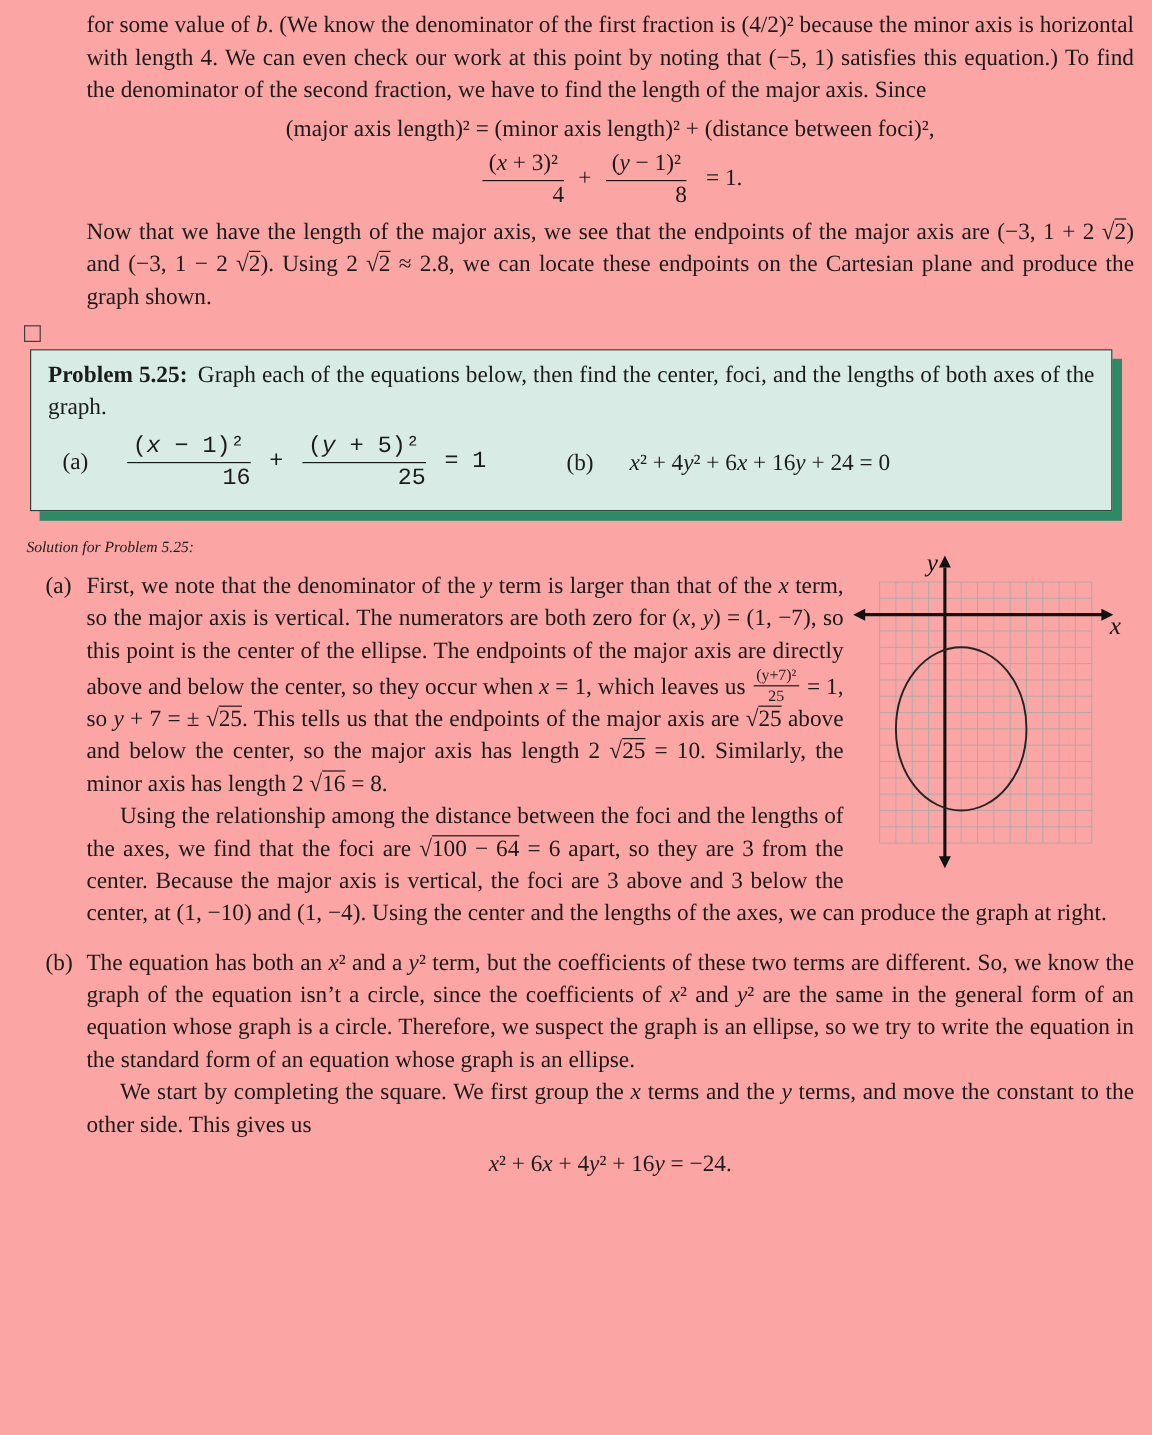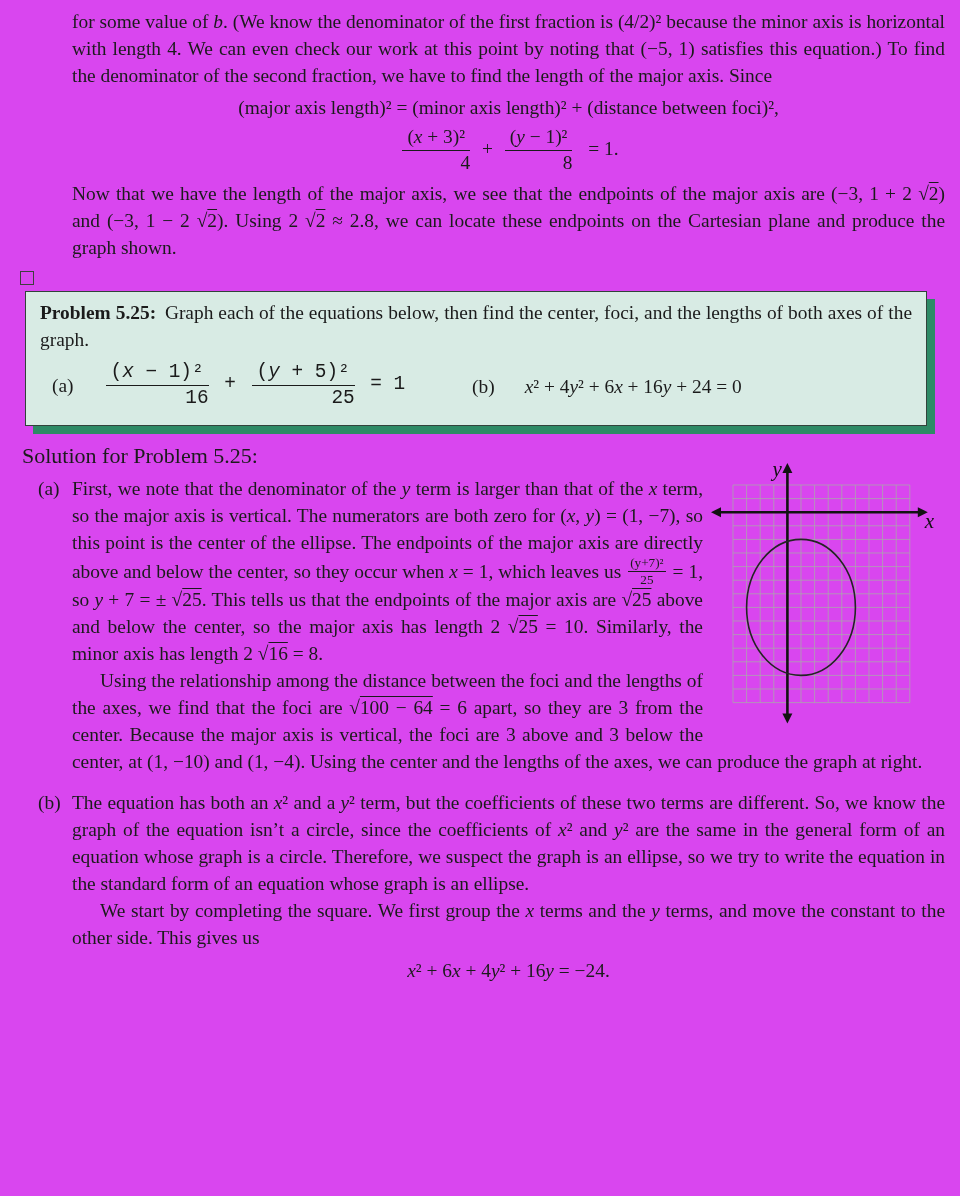--- a/index.html
+++ b/index.html
@@ -1,17 +1,17 @@
 <!DOCTYPE html>
 <html lang="en"><head>
 <meta charset="utf-8">
 <style>
   html,body{margin:0;padding:0;background:#ffffff;}
   .page{
-    position:relative;width:960px;height:1196px;overflow:hidden;background:#d946ef;
+    position:relative;width:960px;height:1196px;overflow:hidden;background:#fca5a5;
     font-family:"Liberation Serif","DejaVu Serif",serif;
     color:#1b1b1b;font-size:19.4px;line-height:27px;
   }
   .content{padding:8px 15px 0 72px;}
   p.body{margin:0;text-align:justify;}
   .i{font-style:italic;}
   .r{text-decoration:overline;}
   .dispmath{text-align:center;margin:5px 0;white-space:nowrap;}
   .dispmath .op{margin:0 3px;}
   .dispmath .rhs{margin-left:7px;}
@@ -34,21 +34,21 @@
   }
   .problem-box .statement{margin:0;text-align:justify;}
   .problem-box b{font-weight:bold;}
   .problem-box .stmt-text{padding-left:0.45em;}
   .eq-row{position:relative;height:62px;display:flex;align-items:center;margin-top:2px;}
   .group-a{display:flex;align-items:center;margin-left:12px;white-space:nowrap;}
   .group-a .eq{margin-left:28px;font-family:Liberation Mono, monospace;}
   .group-b{position:absolute;left:432px;top:50%;transform:translateY(-50%);display:flex;align-items:center;white-space:nowrap;}
   .group-b .eq{margin-left:30px;}
   
-  .sol-heading{font-size:22px;margin:16px 0 0 -50px;line-height:27px;}
+  .sol-heading{font-style:italic;font-size:13px;margin:16px 0 0 -50px;line-height:27px;}
   .sol{position:relative;margin-top:6px;}
   .sol .part-label{position:absolute;left:-34px;top:0;}
   .figure{float:right;width:234px;margin:-14px 0 10px 8px;}
   .figure svg{display:block;}
   .indent{text-indent:28px;}
   .sol-b{margin-top:14px;}
   .b2{margin-top:4px;}
   .eq3{margin-top:6px;}
   
   .grid{stroke:#a9a9a9;stroke-width:0.75;}

